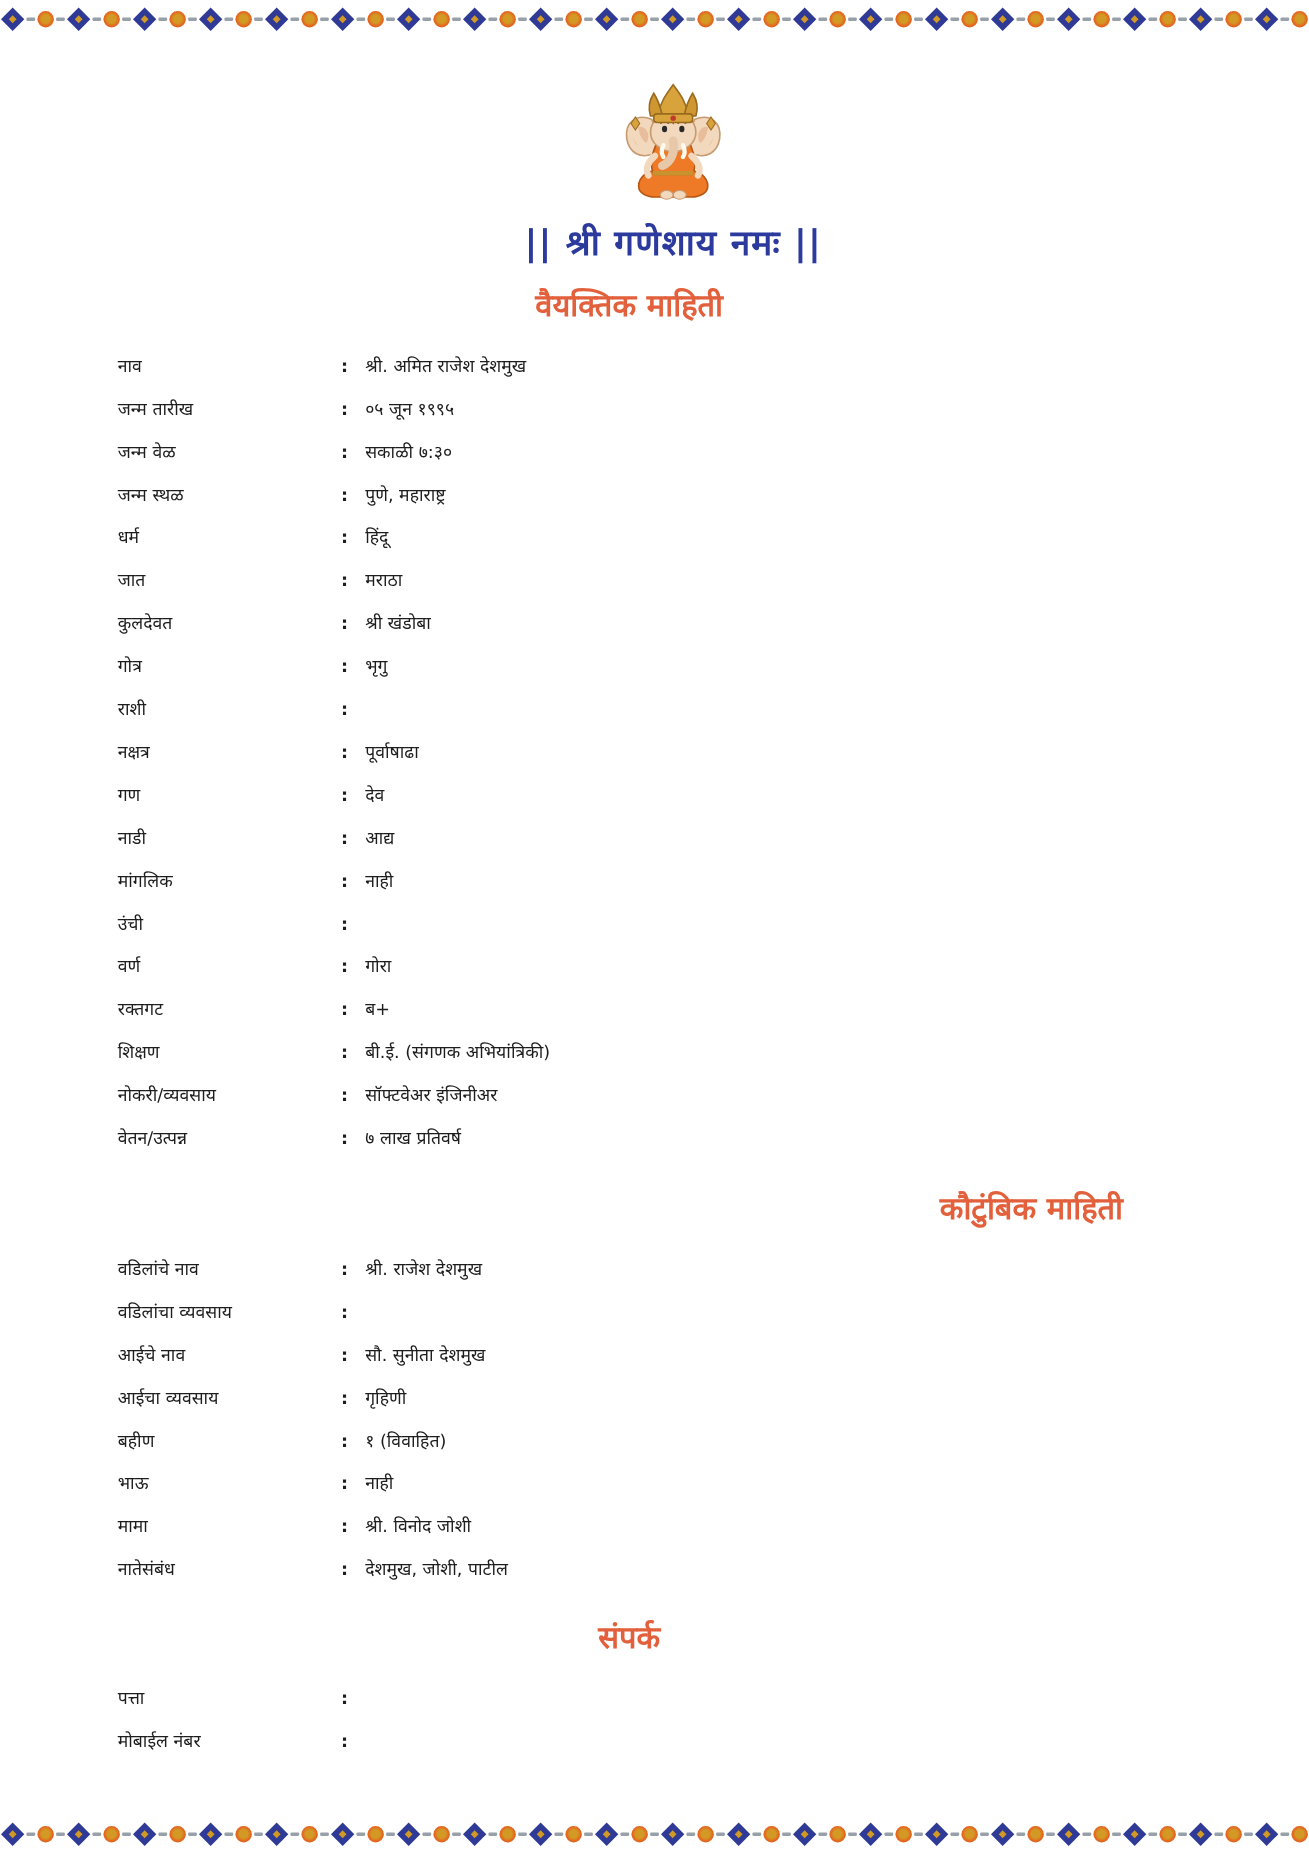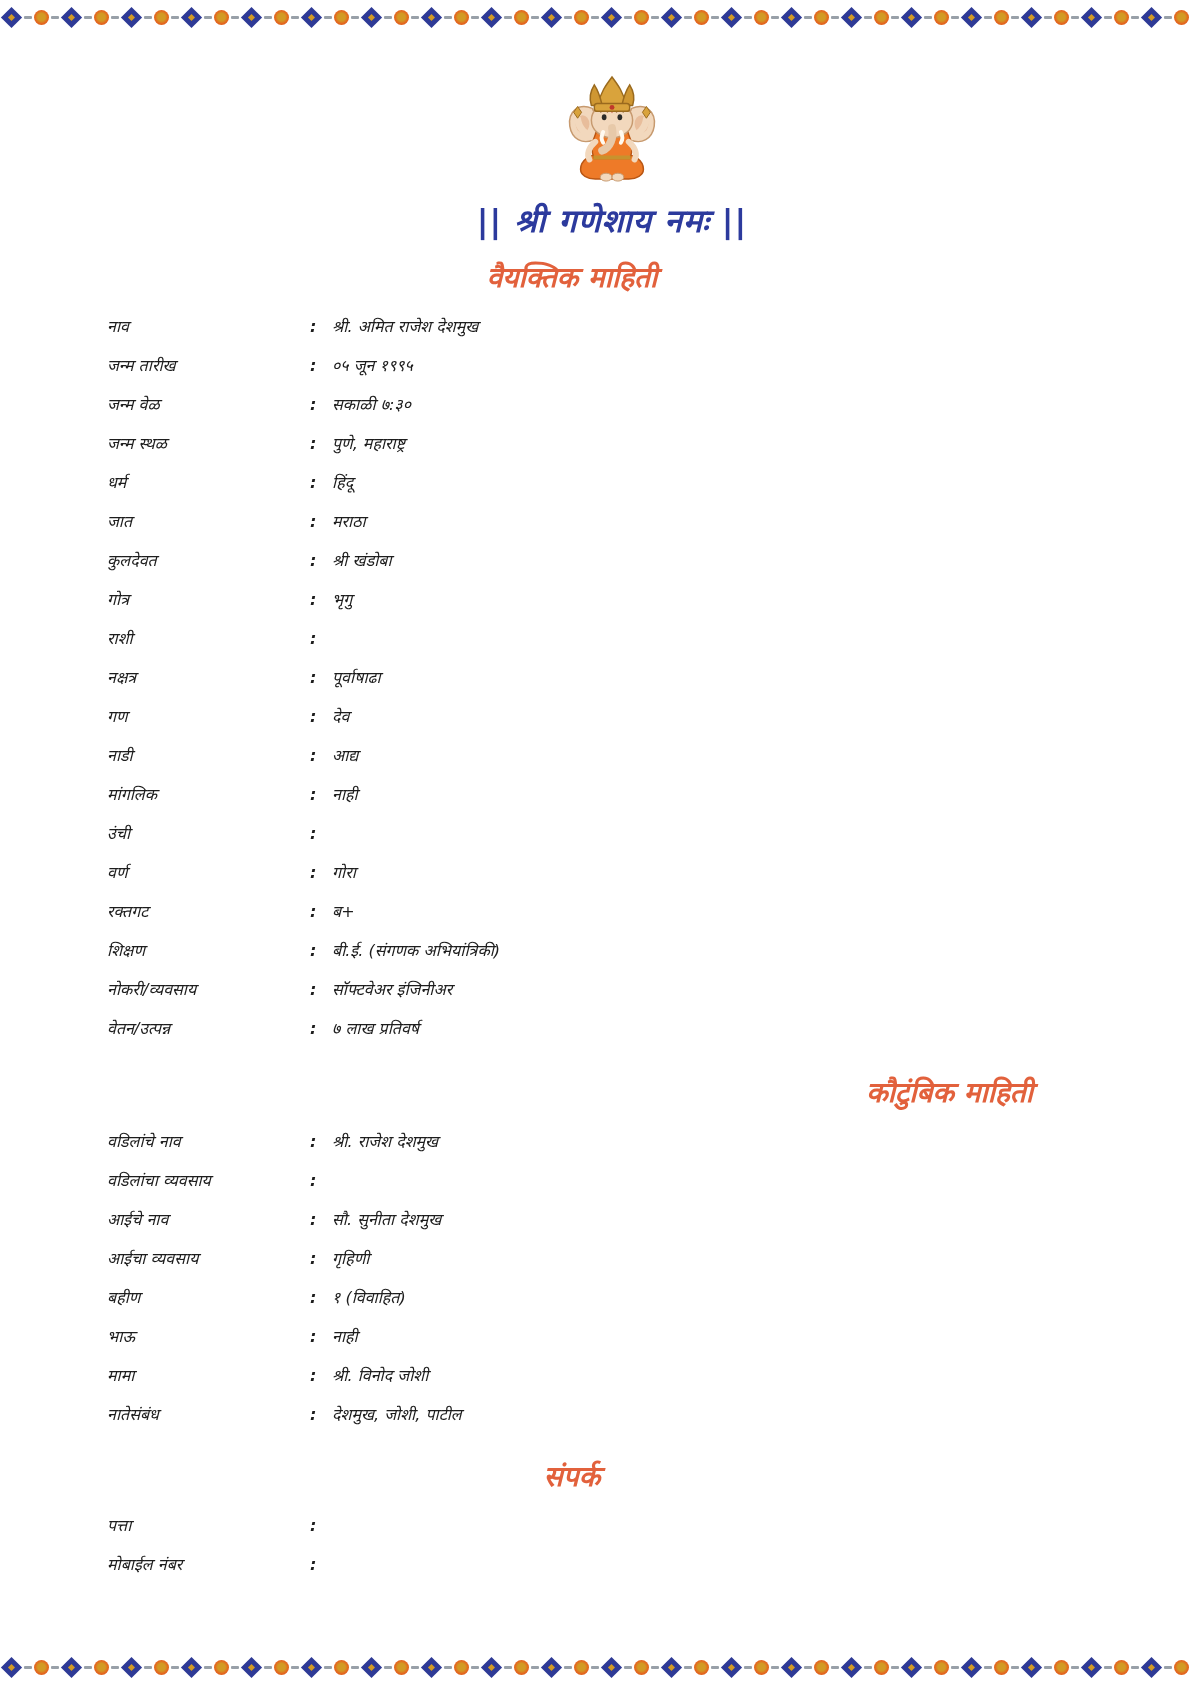--- a/index.html
+++ b/index.html
@@ -13,21 +13,21 @@
   }
   *{box-sizing:border-box;}
   html,body{margin:0;padding:0;}
   body{
     width:1190px;height:1684px;
     background:#ffffff;
     font-family:"DejaVu Sans", sans-serif;
     color:var(--text);
     overflow:hidden;
   }
-  .page{position:relative;width:1190px;height:1684px;font-style:italic;}
+  .page{position:relative;width:1190px;height:1684px;}
 
   
   .bead-border{
     position:absolute;left:0;right:0;height:26px;
     display:flex;align-items:center;justify-content:flex-start;
     overflow:hidden;white-space:nowrap;
   }
   .bead-border.top{top:4px;}
   .bead-border.bottom{bottom:4px;}
   .bd-diamond{
@@ -59,21 +59,21 @@
   .title{
     margin:16px 0 0 0;
     font-size:32px;line-height:40px;font-weight:700;
     color:var(--title-blue);
     letter-spacing:1px;
   }
 
   
   .content{margin-left:107px;width:930px;}
   .section-heading{
-    margin:4px;text-align:center;
+    margin:16px;text-align:center;
     font-size:28px;line-height:38px;font-weight:700;
     color:var(--heading-orange);
   }
   .section:nth-child(1) .section-heading{margin-top:18px;}
   .section:nth-child(2) .section-heading{margin-top:26px;text-align:right;}
   .section:nth-child(3) .section-heading{margin-top:24px;}
   .rows{margin-top:10px;}
   .row{
     display:flex;align-items:flex-start;
     font-size:16px;line-height:39px;font-weight:500;

